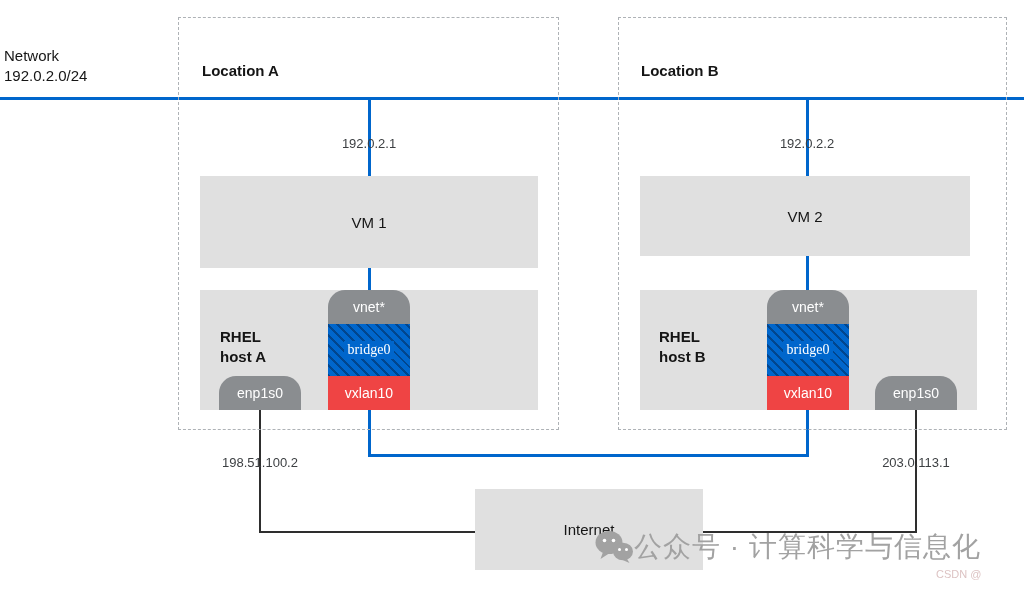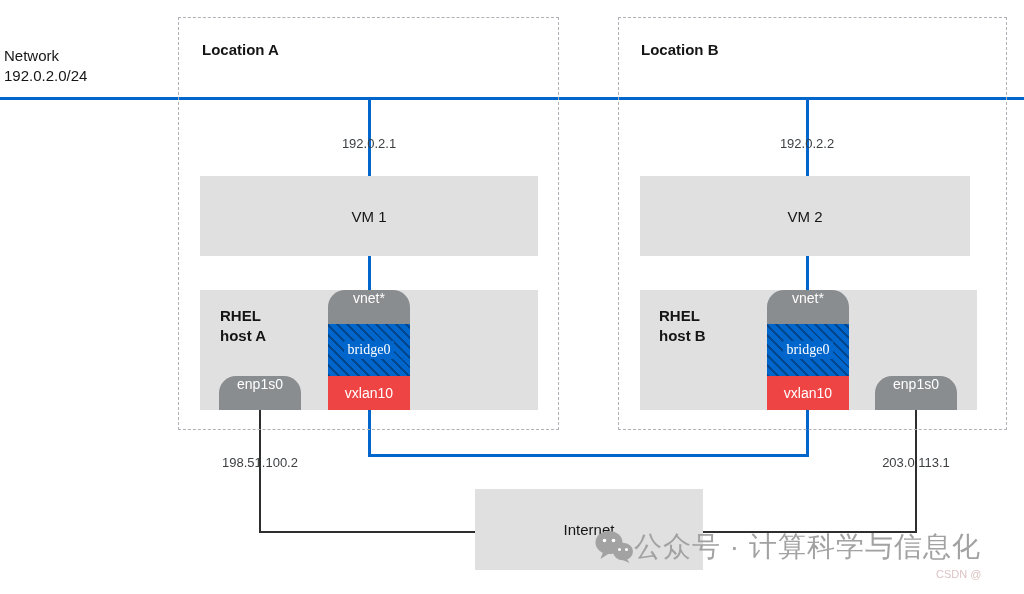--- a/index.html
+++ b/index.html
@@ -4,42 +4,42 @@
 <style>
   html,body{margin:0;padding:0;background:#fff;}
   .canvas{position:relative;width:1024px;height:594px;background:#ffffff;overflow:hidden;
           font-family:"Liberation Sans",sans-serif;color:#151515;border-radius:28px;}
   .abs{position:absolute;}
   
   .dashed{border:1px dashed #aeb2b6;}
   .graybox{background:#e0e0e0;display:flex;align-items:center;justify-content:center;
            font-size:15px;color:#151515;}
   .capsule{background:#8a8d90;border-radius:17px 17px 0 0;color:#fff;font-size:14px;
-           display:flex;align-items:flex-start;justify-content:center;}
+           display:flex;align-items:center;justify-content:center;}
   .vxlan{background:#ef4444;color:#fff;font-size:14px;display:flex;align-items:center;justify-content:center;}
   .bridge{background-color:#0066cc;
           background-image:repeating-linear-gradient(45deg, rgba(3,30,66,0.45) 0 2px, rgba(0,0,0,0) 2px 7px);
           color:#fff;font-size:14px;display:flex;align-items:center;justify-content:center;}
   .bridge .lbl{background:#0066cc;padding:1px 4px;font-family:Liberation Serif, serif;}
   .blue{background:#0066cc;}
   .black{background:#2e2e2e;}
-  .bold{font-weight:bold;}
+  .bold{font-weight:bold;margin-top:21px;}
   .t15{font-size:15px;line-height:20px;}
   .ip{color:#3c3f42;font-size:13px;text-align:center;}
 
   
   .net-line{left:0;top:97px;width:1024px;height:3px;}
   .net-label{left:4px;top:46px;}
 
   
   .la-box{left:178px;top:17px;width:379px;height:411px;}
   .la-title{left:202px;top:40px;}
   .la-upline{left:368px;top:100px;width:3px;height:76px;}
   .la-ip{left:319px;top:136px;width:100px;}
-  .la-vm{left:200px;top:176px;width:338px;height:80px;}
+  .la-vm{left:200px;top:176px;width:338px;height:92px;}
   .la-vmline{left:368px;top:256px;width:3px;height:34px;}
   .la-host{left:200px;top:290px;width:338px;height:120px;}
   .la-hostlabel{left:220px;top:306px;}
   .la-vnet{left:328px;top:290px;width:82px;height:34px;}
   .la-bridge{left:328px;top:324px;width:82px;height:52px;}
   .la-vxlan{left:328px;top:376px;width:82px;height:34px;}
   .la-nic{left:219px;top:376px;width:82px;height:34px;}
   .la-downline{left:368px;top:410px;width:3px;height:47px;}
   .la-blackv{left:259px;top:410px;width:2px;height:123px;}
   .la-blackh{left:259px;top:531px;width:217px;height:2px;}

